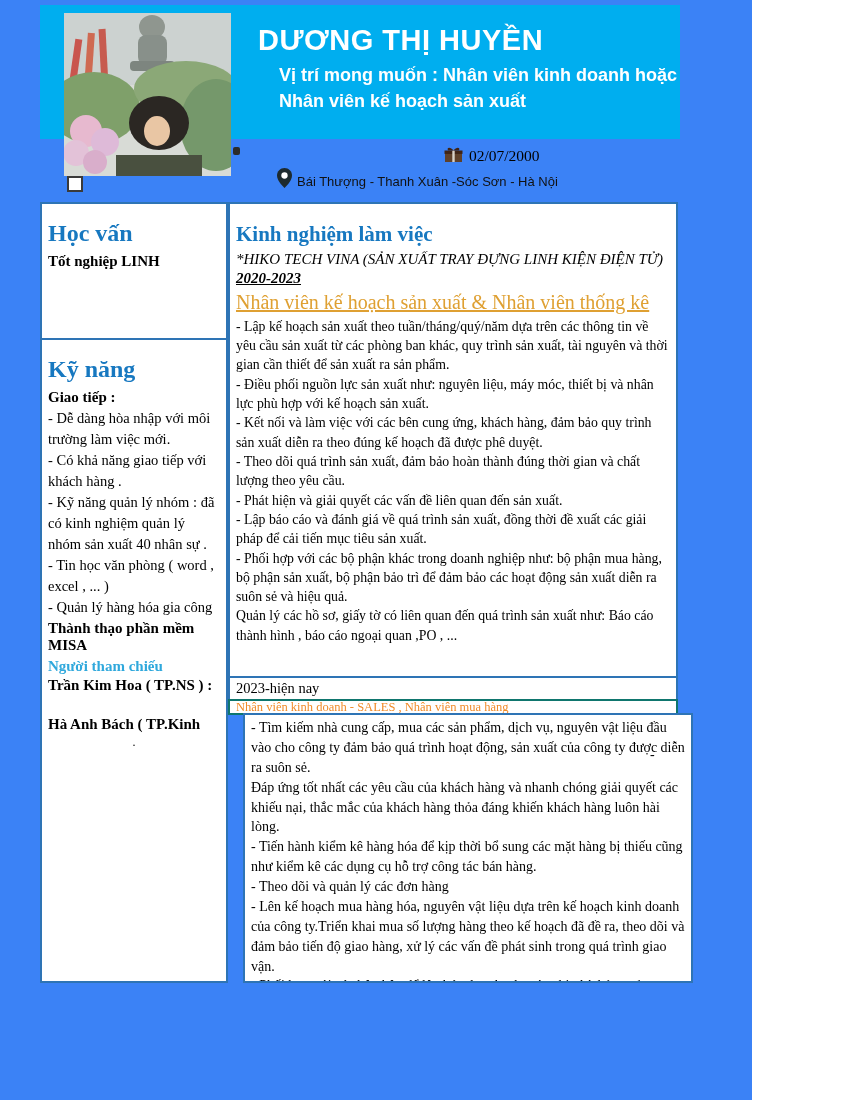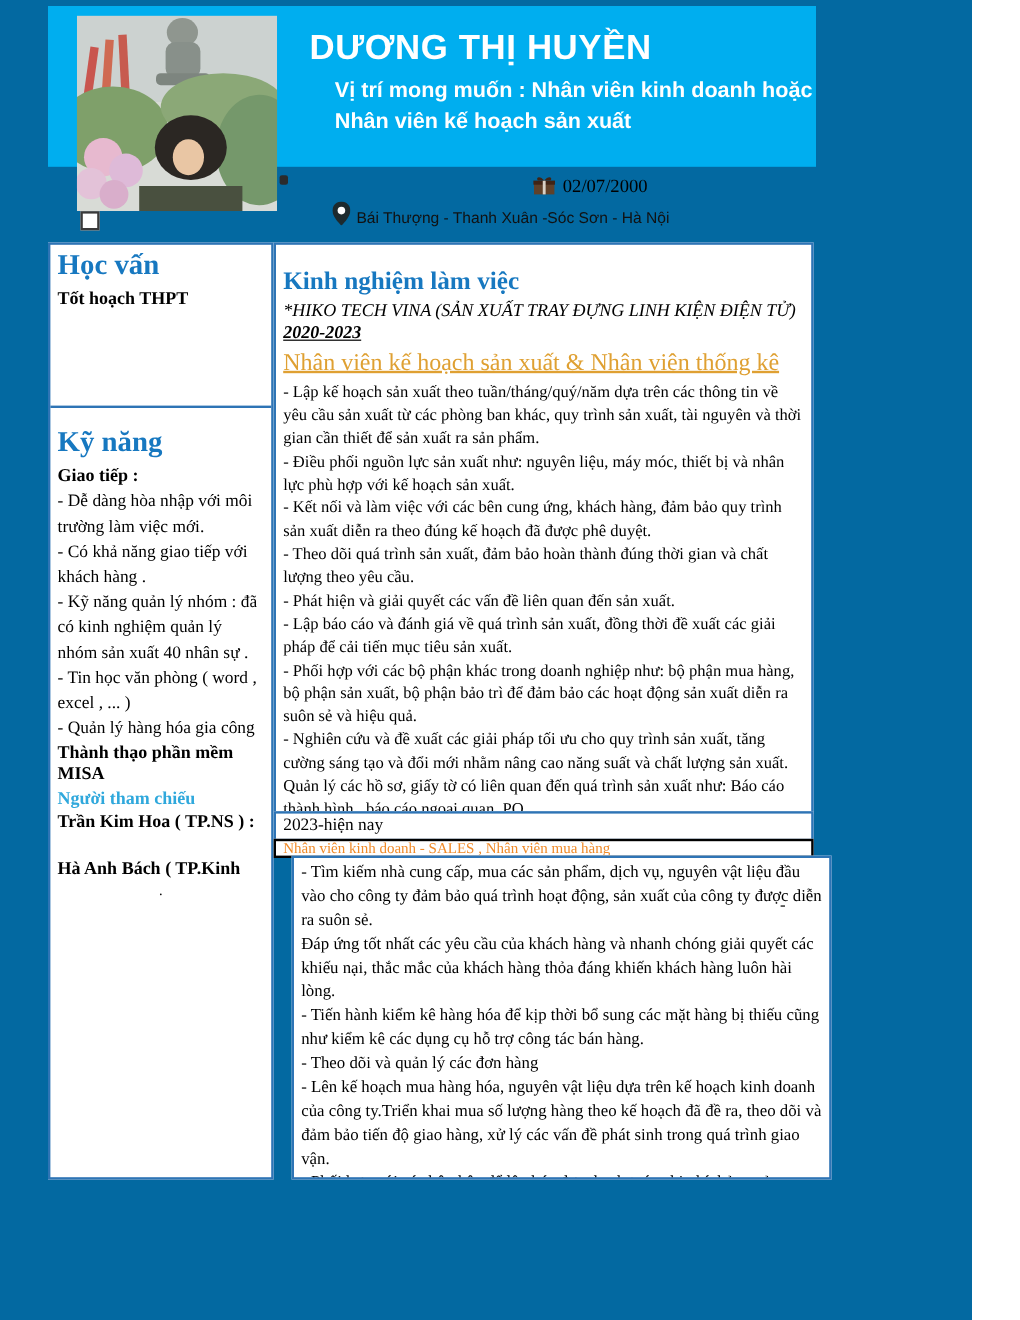--- a/index.html
+++ b/index.html
@@ -1,16 +1,16 @@
 <!DOCTYPE html>
 <html><head>
 <meta charset="utf-8">
 <style>
   html,body{margin:0;padding:0;background:#ffffff;}
-  .page{position:relative;width:810px;height:1100px;background:#0369a1;
+  .page{position:relative;width:752px;height:1100px;background:#3b82f6;
         font-family:"Liberation Serif",serif;color:#000;overflow:hidden;}
 
   
   .header-band{position:absolute;left:40px;top:5px;width:640px;height:134px;background:#00AEEF;}
   .photo{position:absolute;left:64px;top:13px;width:167px;height:163px;overflow:hidden;}
   .photo svg{display:block;width:100%;height:100%;}
   .name{position:absolute;left:258px;top:24px;font-family:"Liberation Sans",sans-serif;
         font-weight:bold;font-size:29px;color:#fff;letter-spacing:.5px;}
   .position{position:absolute;left:242px;top:62px;width:405px;font-family:"Liberation Sans",sans-serif;
         font-weight:bold;font-size:18px;color:#fff;line-height:1.45;margin-left:37px;}
@@ -19,42 +19,42 @@
   .small-glyph{position:absolute;left:232px;top:142px;width:9px;height:10px;}
   .gift-icon{position:absolute;left:444px;top:146px;width:19px;height:17px;}
   .birthdate{position:absolute;left:469px;top:147px;font-size:15.5px;text-align:right;}
   .checkbox{position:absolute;left:67px;top:176px;width:12px;height:12px;border:2px solid #3a3a3a;background:#fff;}
   .pin-icon{position:absolute;left:277px;top:168px;width:15px;height:20px;}
   .address{position:absolute;left:297px;top:174px;font-family:"Liberation Sans",sans-serif;font-size:13px;color:#111;}
 
   
   .left-col{position:absolute;left:40px;top:202px;width:188px;height:781px;
             border:2px solid #2E74B5;box-sizing:border-box;background:#fff;}
-  .edu-sec{box-sizing:border-box;height:136px;border-bottom:2px solid #2E74B5;padding:4px 6px;}
+  .edu-sec{box-sizing:border-box;height:136px;border-bottom:2px solid #2E74B5;padding:16px 6px;}
   .skills-sec{padding:16px 6px;}
   h2.sec-title{margin:0 0 6px 0;font-size:24px;font-weight:bold;color:#1778C0;}
   .bold-line{font-size:15px;font-weight:bold;margin:2px 0;}
   .skill-item{font-size:14.5px;line-height:1.45;margin:0;}
   .ref-title{font-size:15px;font-weight:bold;color:#2FA8DC;margin:4px 0 2px 0;}
   .redacted{height:18px;}
   .tiny-dot{font-size:12px;text-align:center;}
 
   
   .exp-box1{position:absolute;left:228px;top:202px;width:450px;height:476px;
             border:2px solid #2E74B5;box-sizing:border-box;background:#fff;padding:2px 6px;overflow:hidden;}
   h2.exp-title{margin:16px 0 2px 0;font-size:21px;font-weight:bold;color:#1778C0;}
   .company{font-style:italic;font-size:15px;line-height:1.35;}
   .period1{font-style:italic;font-weight:bold;font-size:15px;text-decoration:underline;line-height:1.3;}
   .role1{color:#DFA032;font-size:20px;text-decoration:underline;line-height:1.35;margin-bottom:1px;}
   .duty{margin:0;font-size:13.8px;line-height:1.40;}
 
   .period2-box{position:absolute;left:228px;top:676px;width:450px;height:25px;
             border:2px solid #2E74B5;box-sizing:border-box;background:#fff;padding:2px 6px;font-size:14.5px;}
   .role2-box{position:absolute;left:228px;top:699px;width:450px;height:16px;
-            border:2px solid #000000;box-sizing:border-box;background:#fff;padding:0 6px;
+            border:2px solid #0f766e;box-sizing:border-box;background:#fff;padding:0 6px;
             font-size:12.5px;color:#F08A28;line-height:12px;overflow:hidden;}
   .exp-box2{position:absolute;left:243px;top:713px;width:450px;height:270px;
             border:2px solid #2E74B5;box-sizing:border-box;background:#fff;padding:3px 6px;overflow:hidden;}
   .exp-box2 .duty{font-size:14px;line-height:1.42;}
   .floating-dash{position:absolute;left:650px;top:747px;font-size:14px;}
 </style>
 </head>
 <body>
 
 <div class="page">
@@ -110,21 +110,21 @@
     <svg viewBox="0 0 18 24">
       <path d="M9 0C4 0 0 4 0 9c0 7 9 15 9 15s9-8 9-15C18 4 14 0 9 0z" fill="#1d2a2e"></path>
       <circle cx="9" cy="9" r="3.8" fill="#ffffff"></circle>
     </svg>
   </div>
   <div class="address">Bái Thượng - Thanh Xuân -Sóc Sơn - Hà Nội</div>
 
   <div class="left-col">
     <div class="edu-sec">
       <h2 class="sec-title">Học vấn</h2>
-      <div class="bold-line">Tốt hoạch THPT</div>
+      <div class="bold-line">Tốt nghiệp LINH</div>
     </div>
     <div class="skills-sec">
       <h2 class="sec-title">Kỹ năng</h2>
       <div class="bold-line">Giao tiếp :</div>
       <p class="skill-item">- Dễ dàng hòa nhập với môi trường làm việc mới.</p>
       <p class="skill-item">- Có khả năng giao tiếp với khách hàng .</p>
       <p class="skill-item">- Kỹ năng quản lý nhóm : đã có kinh nghiệm quản lý nhóm sản xuất 40 nhân sự .</p>
       <p class="skill-item">- Tin học văn phòng ( word , excel , ... )</p>
       <p class="skill-item">- Quản lý hàng hóa gia công</p>
       <div class="bold-line">Thành thạo phần mềm MISA</div>
@@ -141,21 +141,20 @@
     <div class="company">*HIKO TECH VINA (SẢN XUẤT TRAY ĐỰNG LINH KIỆN ĐIỆN TỬ)</div>
     <div class="period1">2020-2023</div>
     <div class="role1">Nhân viên kế hoạch sản xuất &amp; Nhân viên thống kê</div>
     <p class="duty">- Lập kế hoạch sản xuất theo tuần/tháng/quý/năm dựa trên các thông tin về yêu cầu sản xuất từ các phòng ban khác, quy trình sản xuất, tài nguyên và thời gian cần thiết để sản xuất ra sản phẩm.</p>
     <p class="duty">- Điều phối nguồn lực sản xuất như: nguyên liệu, máy móc, thiết bị và nhân lực phù hợp với kế hoạch sản xuất.</p>
     <p class="duty">- Kết nối và làm việc với các bên cung ứng, khách hàng, đảm bảo quy trình sản xuất diễn ra theo đúng kế hoạch đã được phê duyệt.</p>
     <p class="duty">- Theo dõi quá trình sản xuất, đảm bảo hoàn thành đúng thời gian và chất lượng theo yêu cầu.</p>
     <p class="duty">- Phát hiện và giải quyết các vấn đề liên quan đến sản xuất.</p>
     <p class="duty">- Lập báo cáo và đánh giá về quá trình sản xuất, đồng thời đề xuất các giải pháp để cải tiến mục tiêu sản xuất.</p>
     <p class="duty">- Phối hợp với các bộ phận khác trong doanh nghiệp như: bộ phận mua hàng, bộ phận sản xuất, bộ phận bảo trì để đảm bảo các hoạt động sản xuất diễn ra suôn sẻ và hiệu quả.</p>
-    <p class="duty">- Nghiên cứu và đề xuất các giải pháp tối ưu cho quy trình sản xuất, tăng cường sáng tạo và đổi mới nhằm nâng cao năng suất và chất lượng sản xuất.</p>
     <p class="duty">Quản lý các hồ sơ, giấy tờ có liên quan đến quá trình sản xuất như: Báo cáo thành hình , báo cáo ngoại quan ,PO , ...</p>
   </div>
 
   <div class="period2-box">
     <span>2023-hiện nay</span>
   </div>
   <div class="role2-box">
     <span>Nhân viên kinh doanh - SALES  , Nhân viên mua  hàng</span>
   </div>
 

